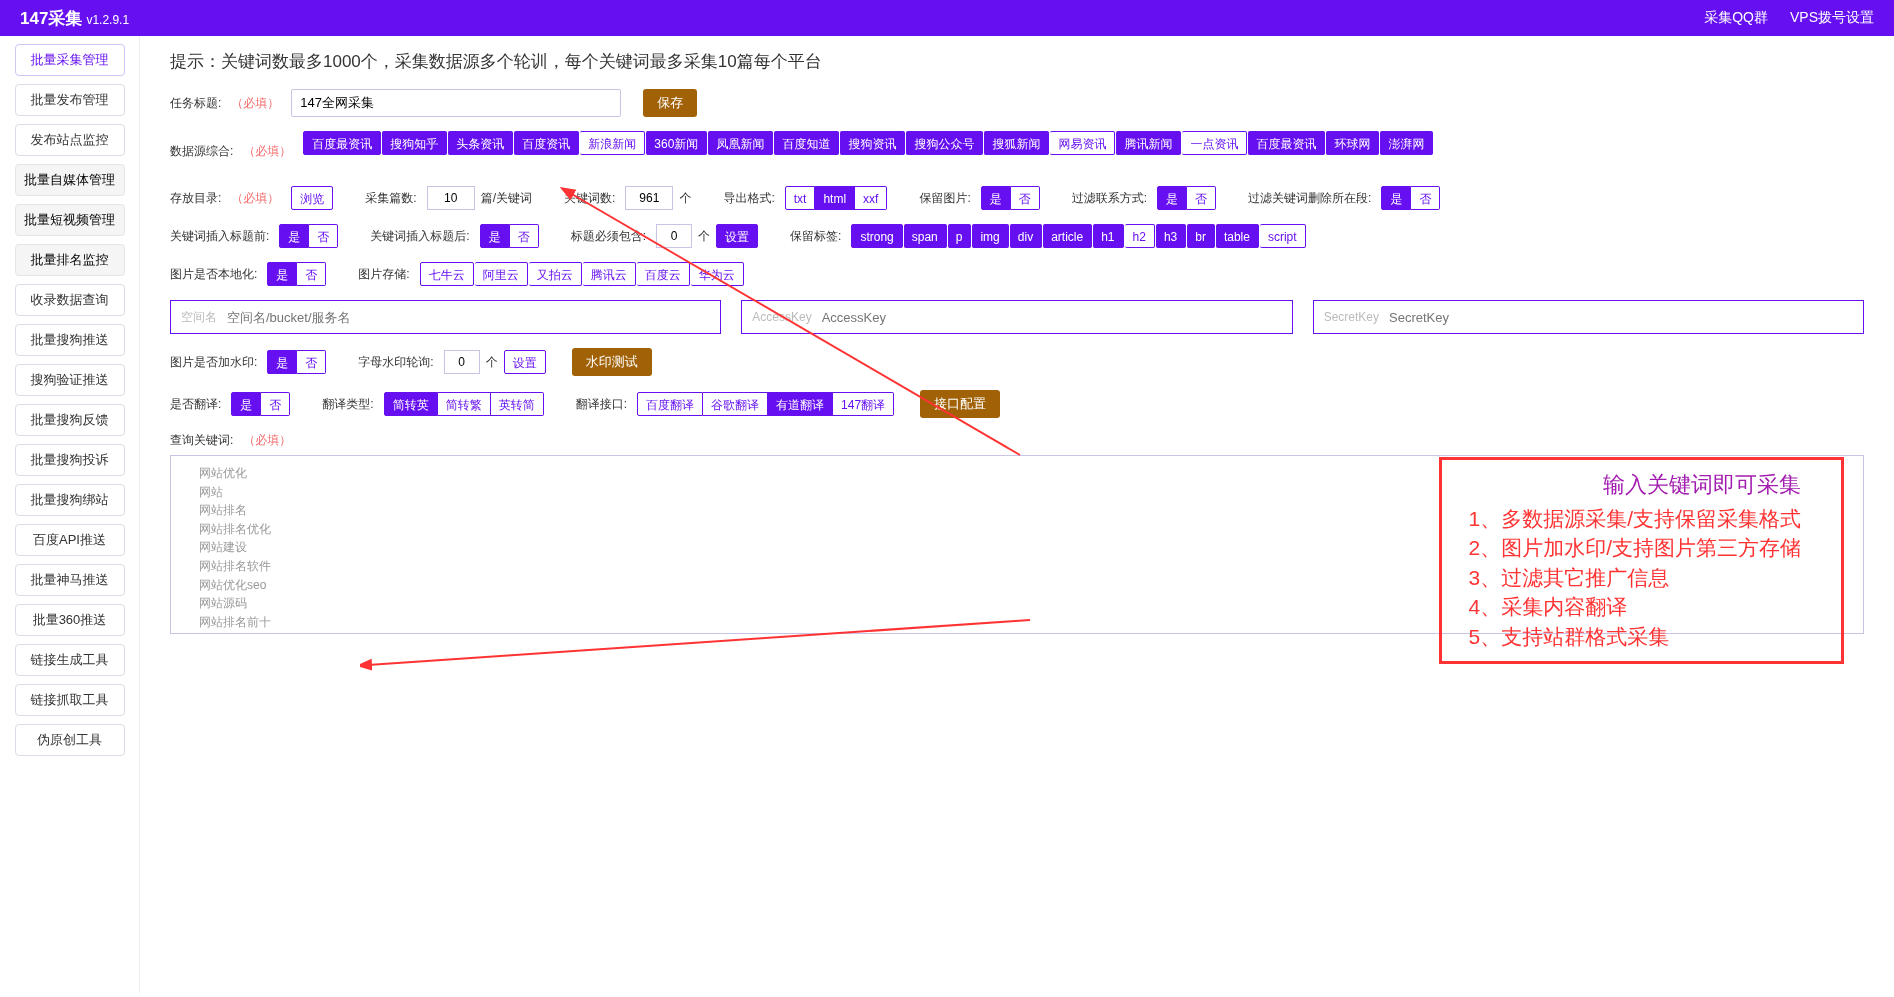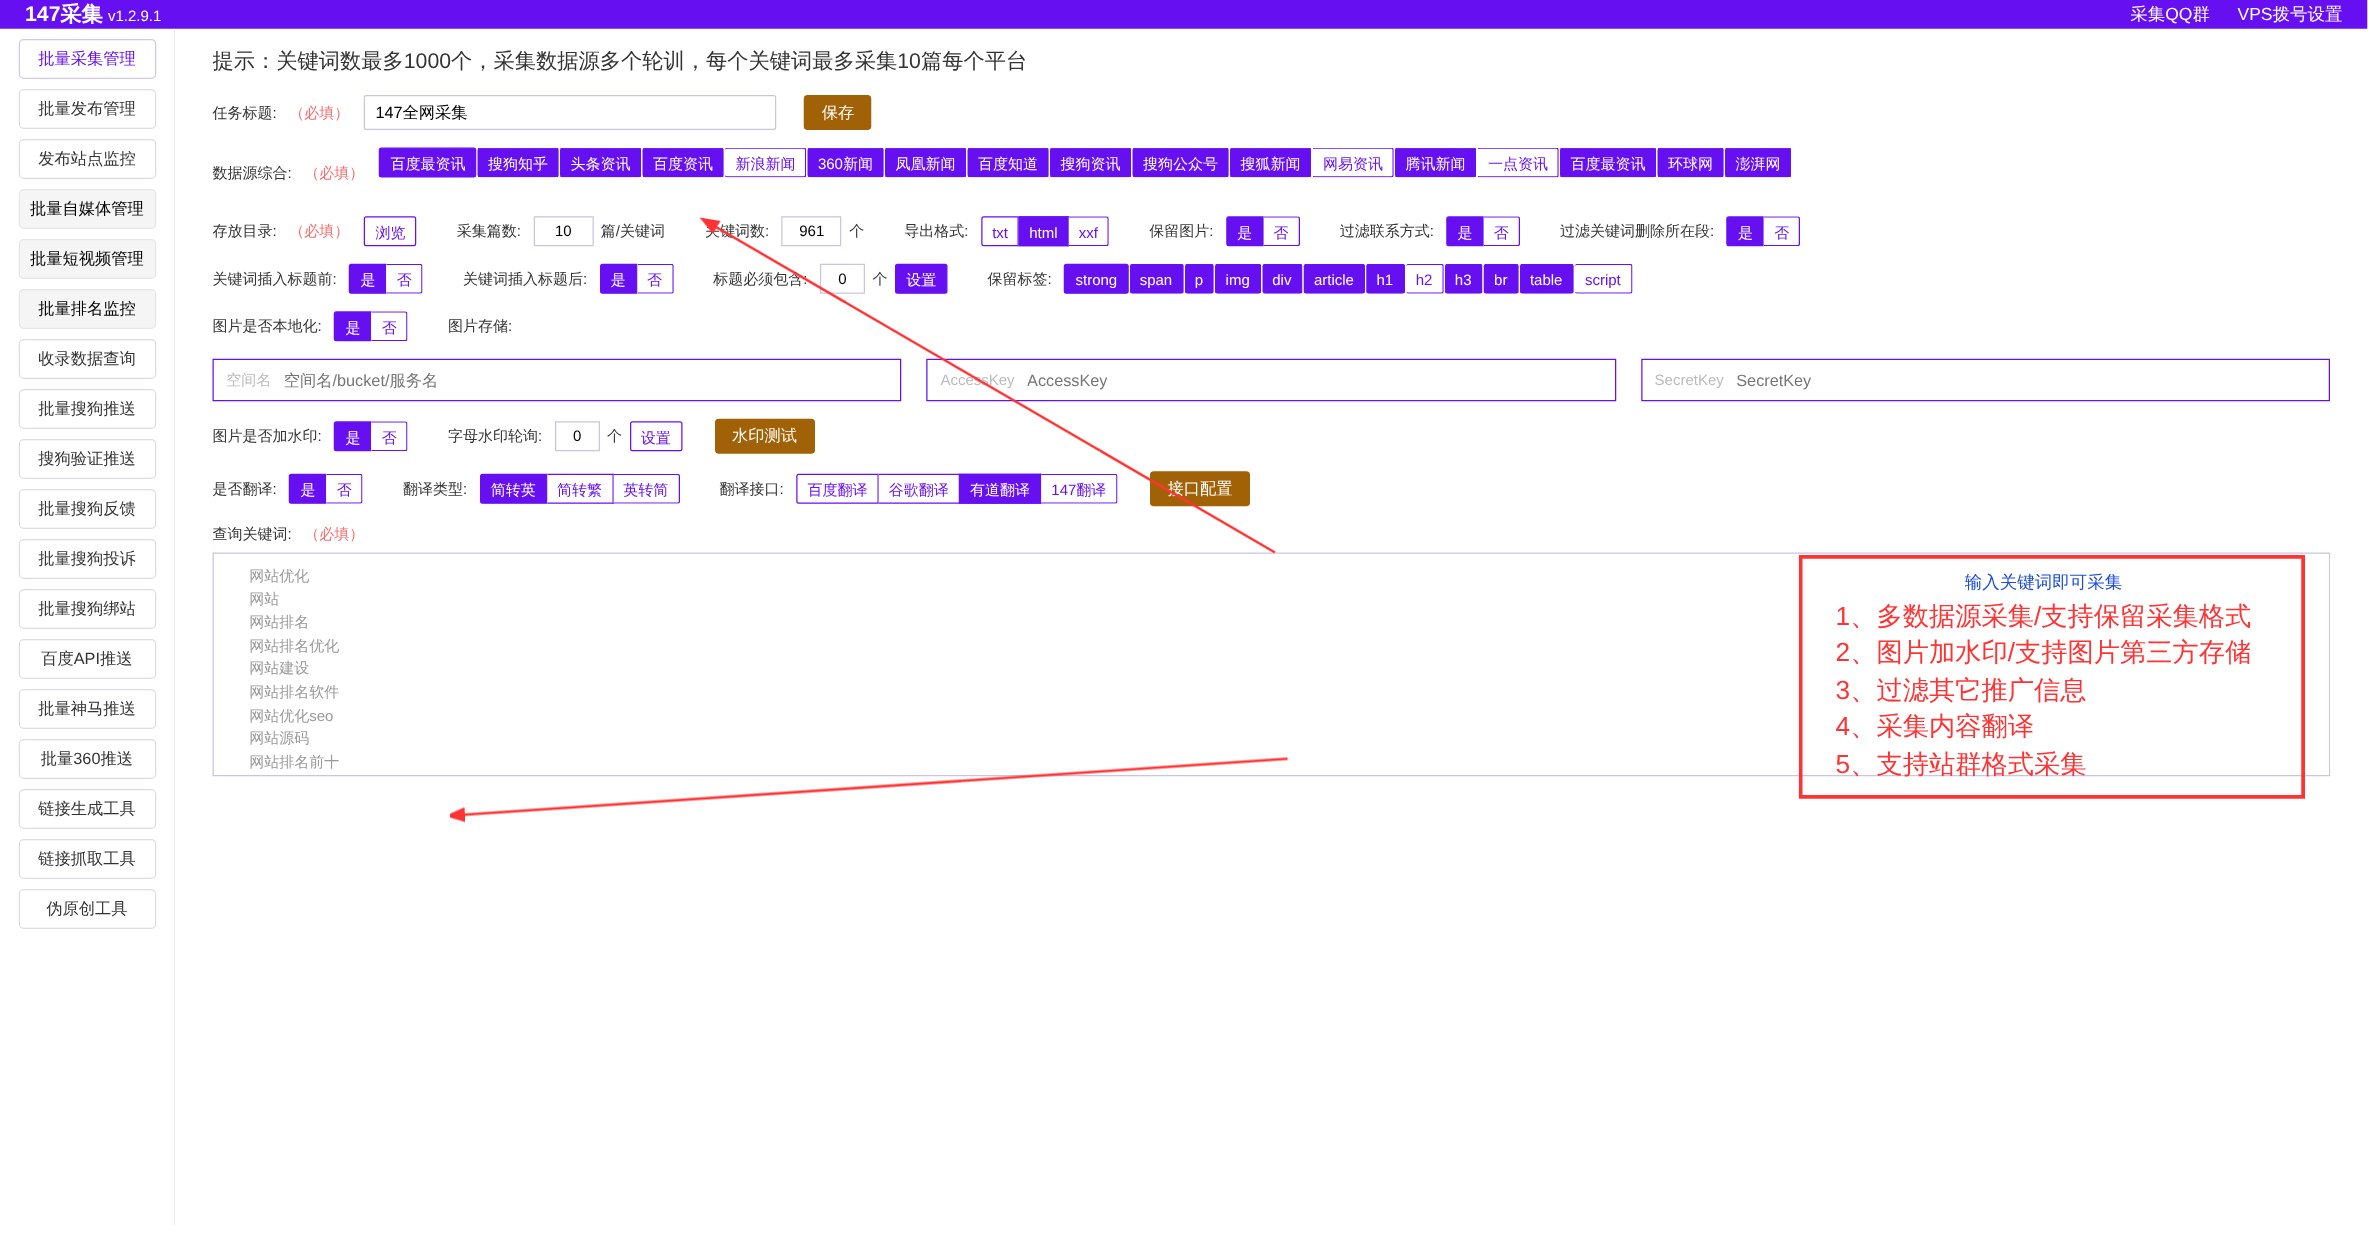--- a/index.html
+++ b/index.html
@@ -1,17 +1,17 @@
 <!DOCTYPE html>
 <html><head>
 <meta charset="utf-8">
 <style>
 *{box-sizing:border-box;margin:0;padding:0;}
 body{font-family:"Microsoft YaHei",Arial,sans-serif;font-size:13px;color:#333;background:#fff;}
-.header{background:#6610f2;color:#fff;height:23px;display:flex;align-items:center;justify-content:space-between;padding:0 20px;}
+.header{background:#6610f2;color:#fff;height:36px;display:flex;align-items:center;justify-content:space-between;padding:0 20px;}
 .app-title{font-weight:bold;font-size:17px;}
 .app-ver{font-size:12px;font-weight:normal;margin-left:4px;}
 .header-right{display:flex;gap:22px;font-size:14px;}
 .layout{display:flex;height:calc(100vh - 40px);}
 .sidebar{width:140px;padding:8px 16px;display:flex;flex-direction:column;gap:8px;align-items:center;background:#fff;border-right:1px solid #eee;overflow-y:auto;}
 .sidebar-item{background:#fff;border:1px solid #dcdce6;border-radius:4px;width:110px;height:32px;display:flex;align-items:center;justify-content:center;font-size:13px;cursor:pointer;}
 .sidebar-item.active{color:#6610f2;border-color:#d0c6f5;}
 .sidebar-item.disabled{color:#000000;background:#f5f5f5;border-color:#e5e5e5;}
 .main{flex:1;padding:14px 30px;overflow-y:auto;}
 .hint{font-size:17px;color:#333;margin-bottom:16px;}
@@ -31,21 +31,21 @@
 .num{width:48px;height:24px;border:1px solid #c9c4e6;text-align:center;font-size:12px;}
 .unit{font-size:12px;color:#333;}
 .sep{width:20px;}
 .storage-row{display:flex;gap:20px;margin-bottom:14px;}
 .storage-in{flex:1;height:34px;border:1px solid #6610f2;display:flex;align-items:center;padding:0 10px;}
 .storage-in .pre{color:#bbb;font-size:12px;margin-right:10px;}
 .storage-in input{border:none;outline:none;flex:1;height:100%;font-size:13px;}
 .kw-area{border:1px solid #c9c4e6;width:100%;height:179px;padding:8px 28px;font-size:12px;color:#999;line-height:1.55;resize:none;overflow-y:auto;font-family:inherit;}
 .kw-wrapper{position:relative;}
 .overlay-box{position:absolute;top:2px;right:20px;border:3px solid #f33;padding:10px 40px 10px 26px;background:transparent;}
-.overlay-title{color:#1d4ed8;font-size:14px;text-align:center;margin-bottom:4px;}
+.overlay-title{color:#a21caf;font-size:22px;text-align:right;margin-bottom:4px;}
 .overlay-item{color:#f33;font-size:21px;line-height:1.4;}
 svg.arrow{position:absolute;pointer-events:none;}
 </style>
 </head>
 <body>
 
 <div class="header">
   <div>
     <span class="app-title">147采集</span><span class="app-ver">v1.2.9.1</span>
   </div>
@@ -187,20 +187,28 @@
     </div>
 
     <div class="row">
       <span class="label">图片是否本地化:</span>
       <span class="tag-grp" id="yn-local">
           <span class="tag on">是</span>
           <span class="tag">否</span>
         </span>
       <span class="sep"></span>
       <span class="label">图片存储:</span>
+      <span id="stores" style="display:flex;">
+          <span class="tag solo" style="margin: 0px 1px 0px 0px;">七牛云</span>
+          <span class="tag solo" style="margin: 0px 1px 0px 0px;">阿里云</span>
+          <span class="tag solo" style="margin: 0px 1px 0px 0px;">又拍云</span>
+          <span class="tag solo" style="margin: 0px 1px 0px 0px;">腾讯云</span>
+          <span class="tag solo" style="margin: 0px 1px 0px 0px;">百度云</span>
+          <span class="tag solo" style="margin: 0px 1px 0px 0px;">华为云</span>
+        </span>
     </div>
 
     <div class="storage-row" id="storage-row">
         <div class="storage-in">
           <span class="pre">空间名</span>
           <input placeholder="空间名/bucket/服务名" style="">
         </div>
         <div class="storage-in">
           <span class="pre">AccessKey</span>
           <input placeholder="AccessKey" style="">

